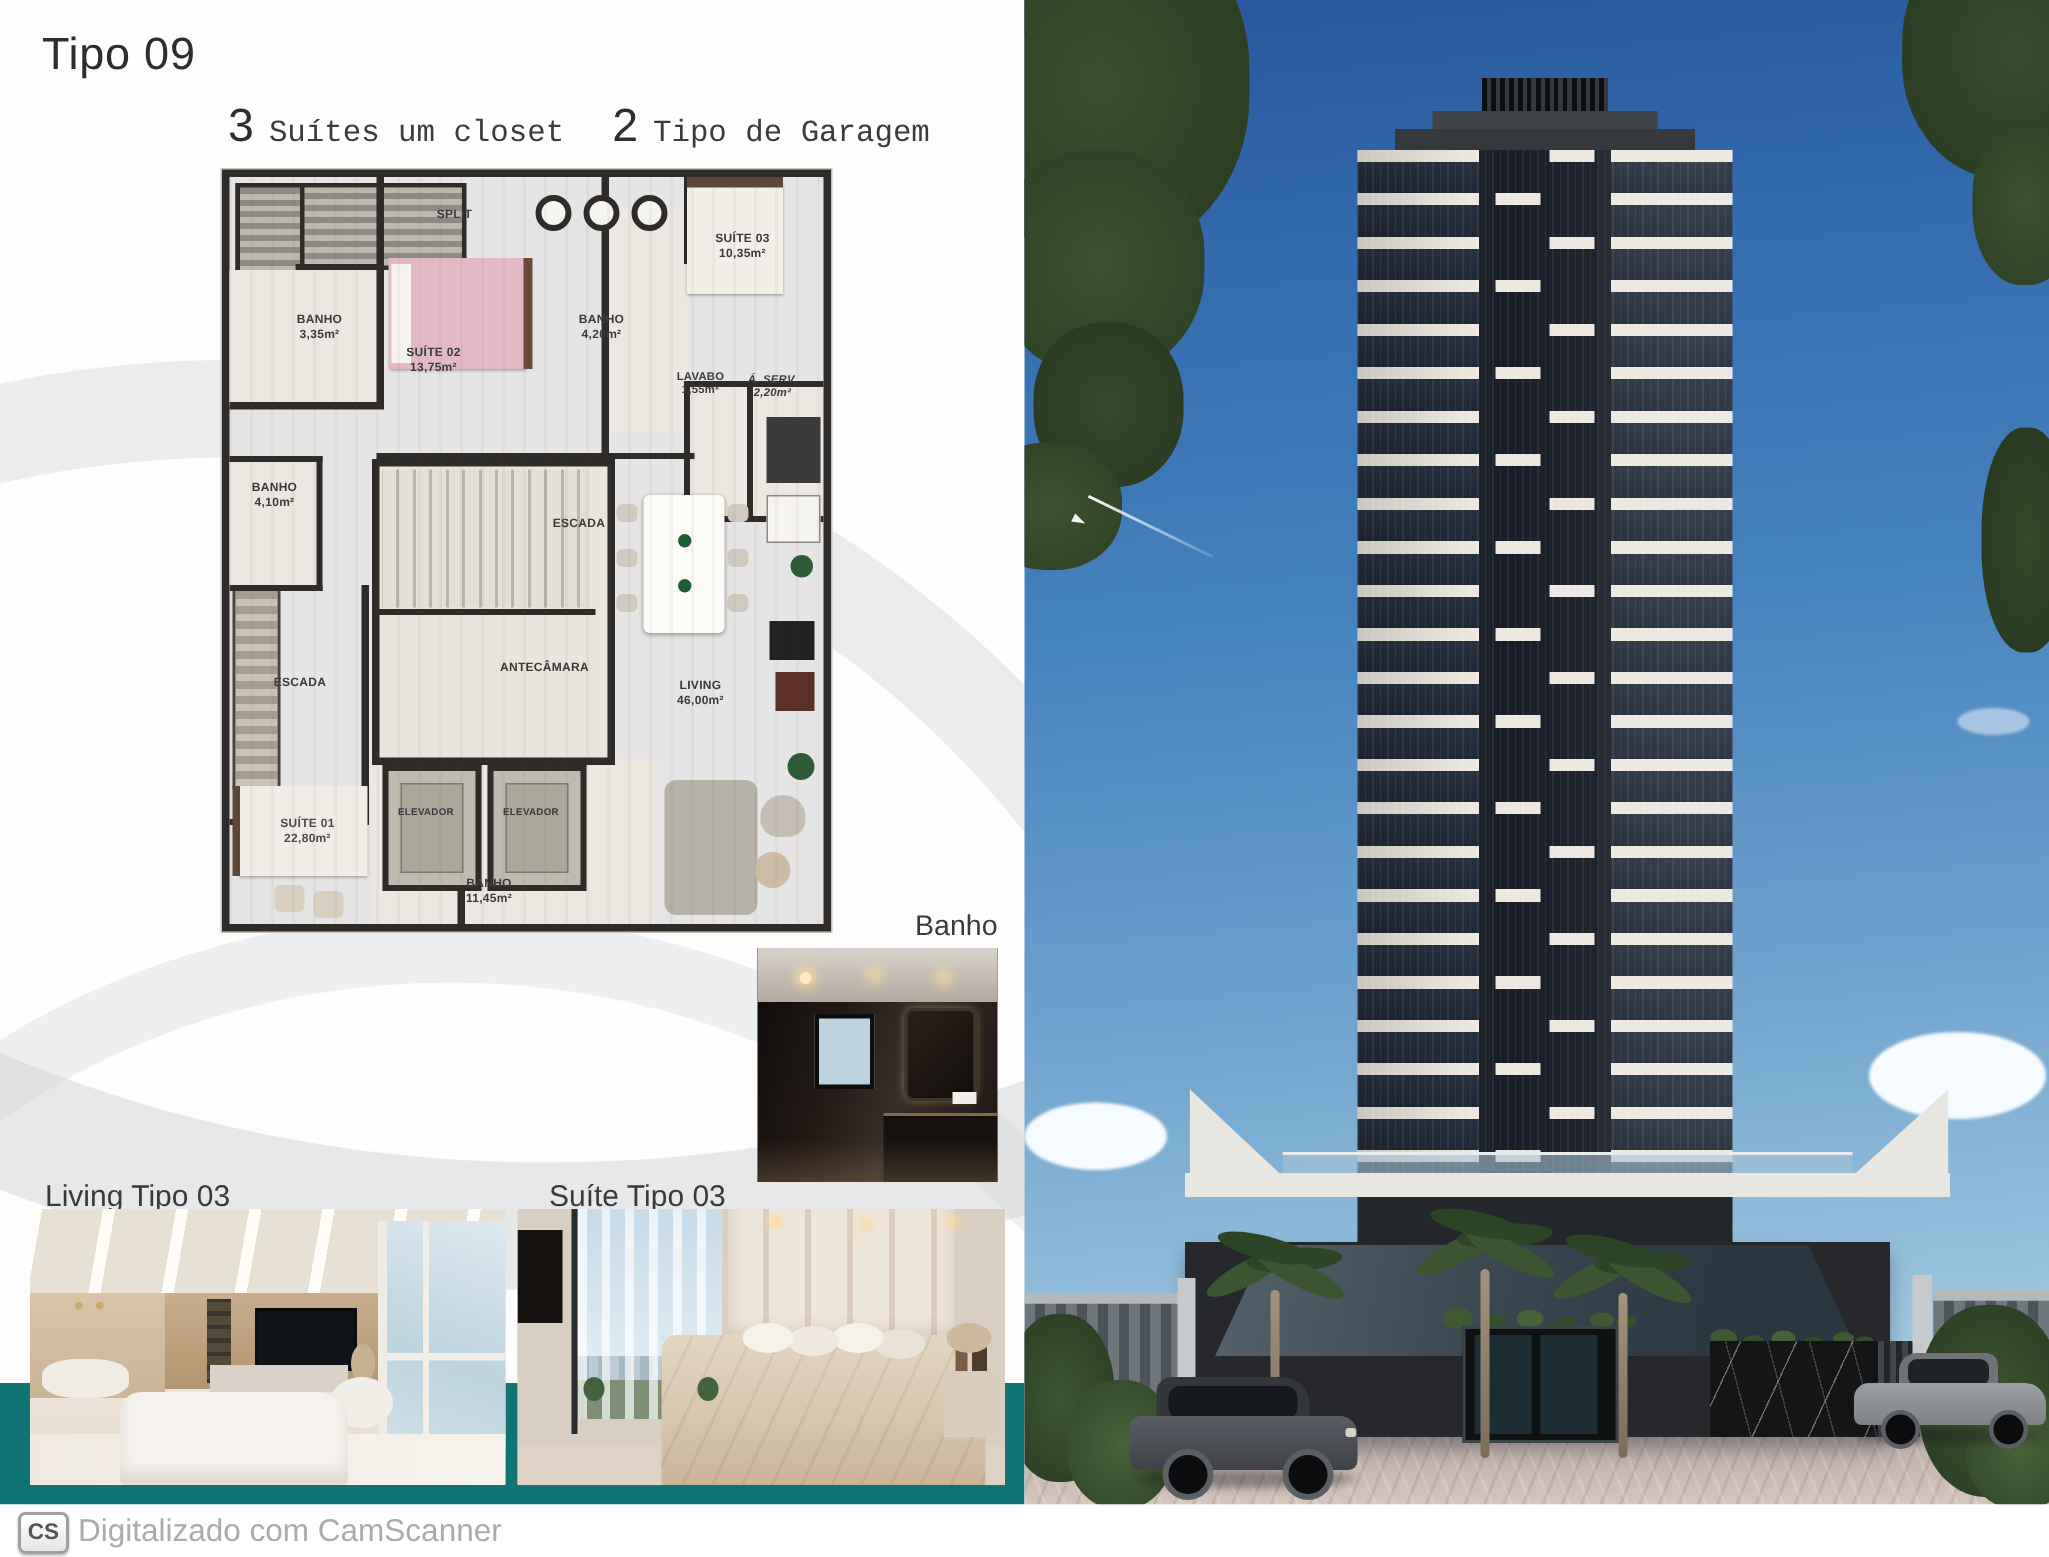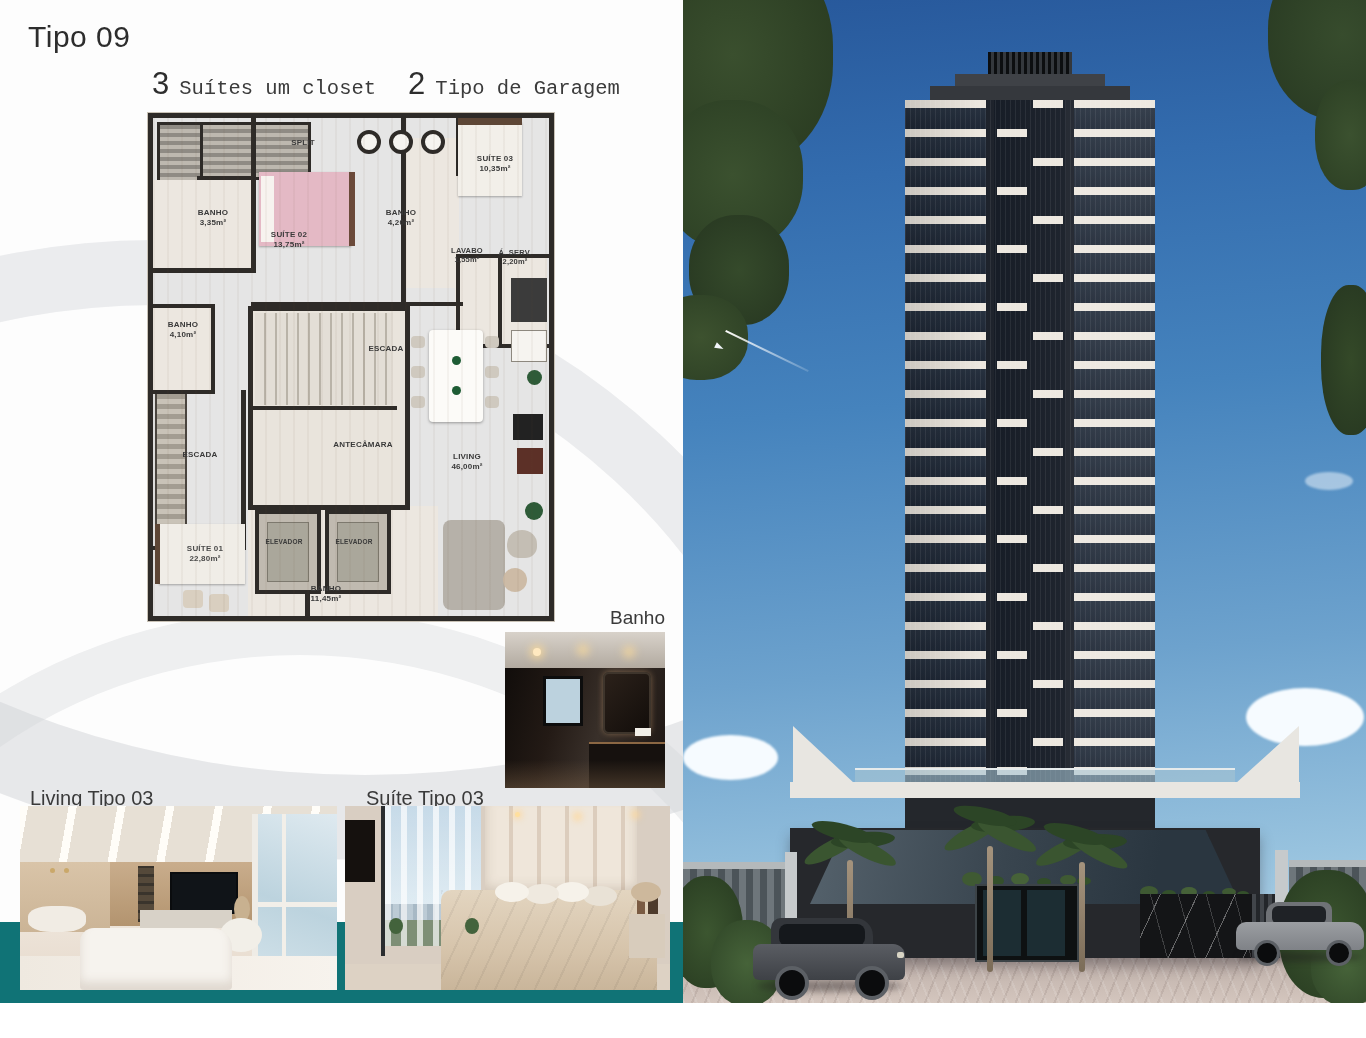--- a/index.html
+++ b/index.html
@@ -178,21 +178,21 @@
       <span class="ra">3,35m²</span></div>
     <div class="rl" style="left:96px;top:80px;width:80px;margin-top:32px;">
       <span class="rn">SUÍTE 02</span>
       <span class="ra">13,75m²</span></div>
     <div class="rl" style="left:210px;top:90px;width:76px;">
       <span class="rn">BANHO</span>
       <span class="ra">4,20m²</span></div>
     <div class="rl" style="left:282px;top:128px;width:64px;font-size:7.5px;">
       <span class="rn">LAVABO</span>
       <span class="ra">1,55m²</span></div>
-    <div class="rl" style="left:330px;top:130px;width:64px;font-size:7.5px;">
+    <div class="rl" style="left:330px;top:130px;width:64px;font-size:7.5px;font-style:italic;">
       <span class="rn">Á. SERV.</span>
       <span class="ra">2,20m²</span></div>
     <div class="rl" style="left:0px;top:202px;width:60px;">
       <span class="rn">BANHO</span>
       <span class="ra">4,10m²</span></div>
     <div class="rl" style="left:196px;top:226px;width:74px;">
       <span class="rn">ESCADA</span></div>
     <div class="rl" style="left:158px;top:322px;width:104px;">
       <span class="rn">ANTECÂMARA</span></div>
     <div class="rl" style="left:12px;top:332px;width:70px;">
@@ -374,14 +374,18 @@
     <div class="car" style="position:absolute;left:553px;top:902px;width:128px;height:62px;">
       <i style="left:2px;top:50px;width:124px;height:10px;background:rgba(30,25,28,.4);border-radius:50%;filter:blur(3px);"></i>
       <i style="left:30px;top:0;width:66px;height:26px;background:#6f7276;border-radius:12px 8px 0 0;"></i>
       <i style="left:36px;top:4px;width:54px;height:18px;background:#1f2226;border-radius:6px;"></i>
       <i style="left:0;top:20px;width:128px;height:28px;background:linear-gradient(#9b9ea2,#7f8287);border-radius:10px 14px 5px 5px;"></i>
       <i style="left:18px;top:38px;width:20px;height:20px;background:#0b0c0d;border:3px solid #5c6065;border-radius:50%;"></i>
       <i style="left:90px;top:38px;width:20px;height:20px;background:#0b0c0d;border:3px solid #5c6065;border-radius:50%;"></i>
     </div>
   </div>
 
+  <div class="footer">
+    <span class="csbadge">CS</span>
+    <span class="cstext">Digitalizado com CamScanner</span>
+  </div>
 
 </div>
 
 </body></html>

